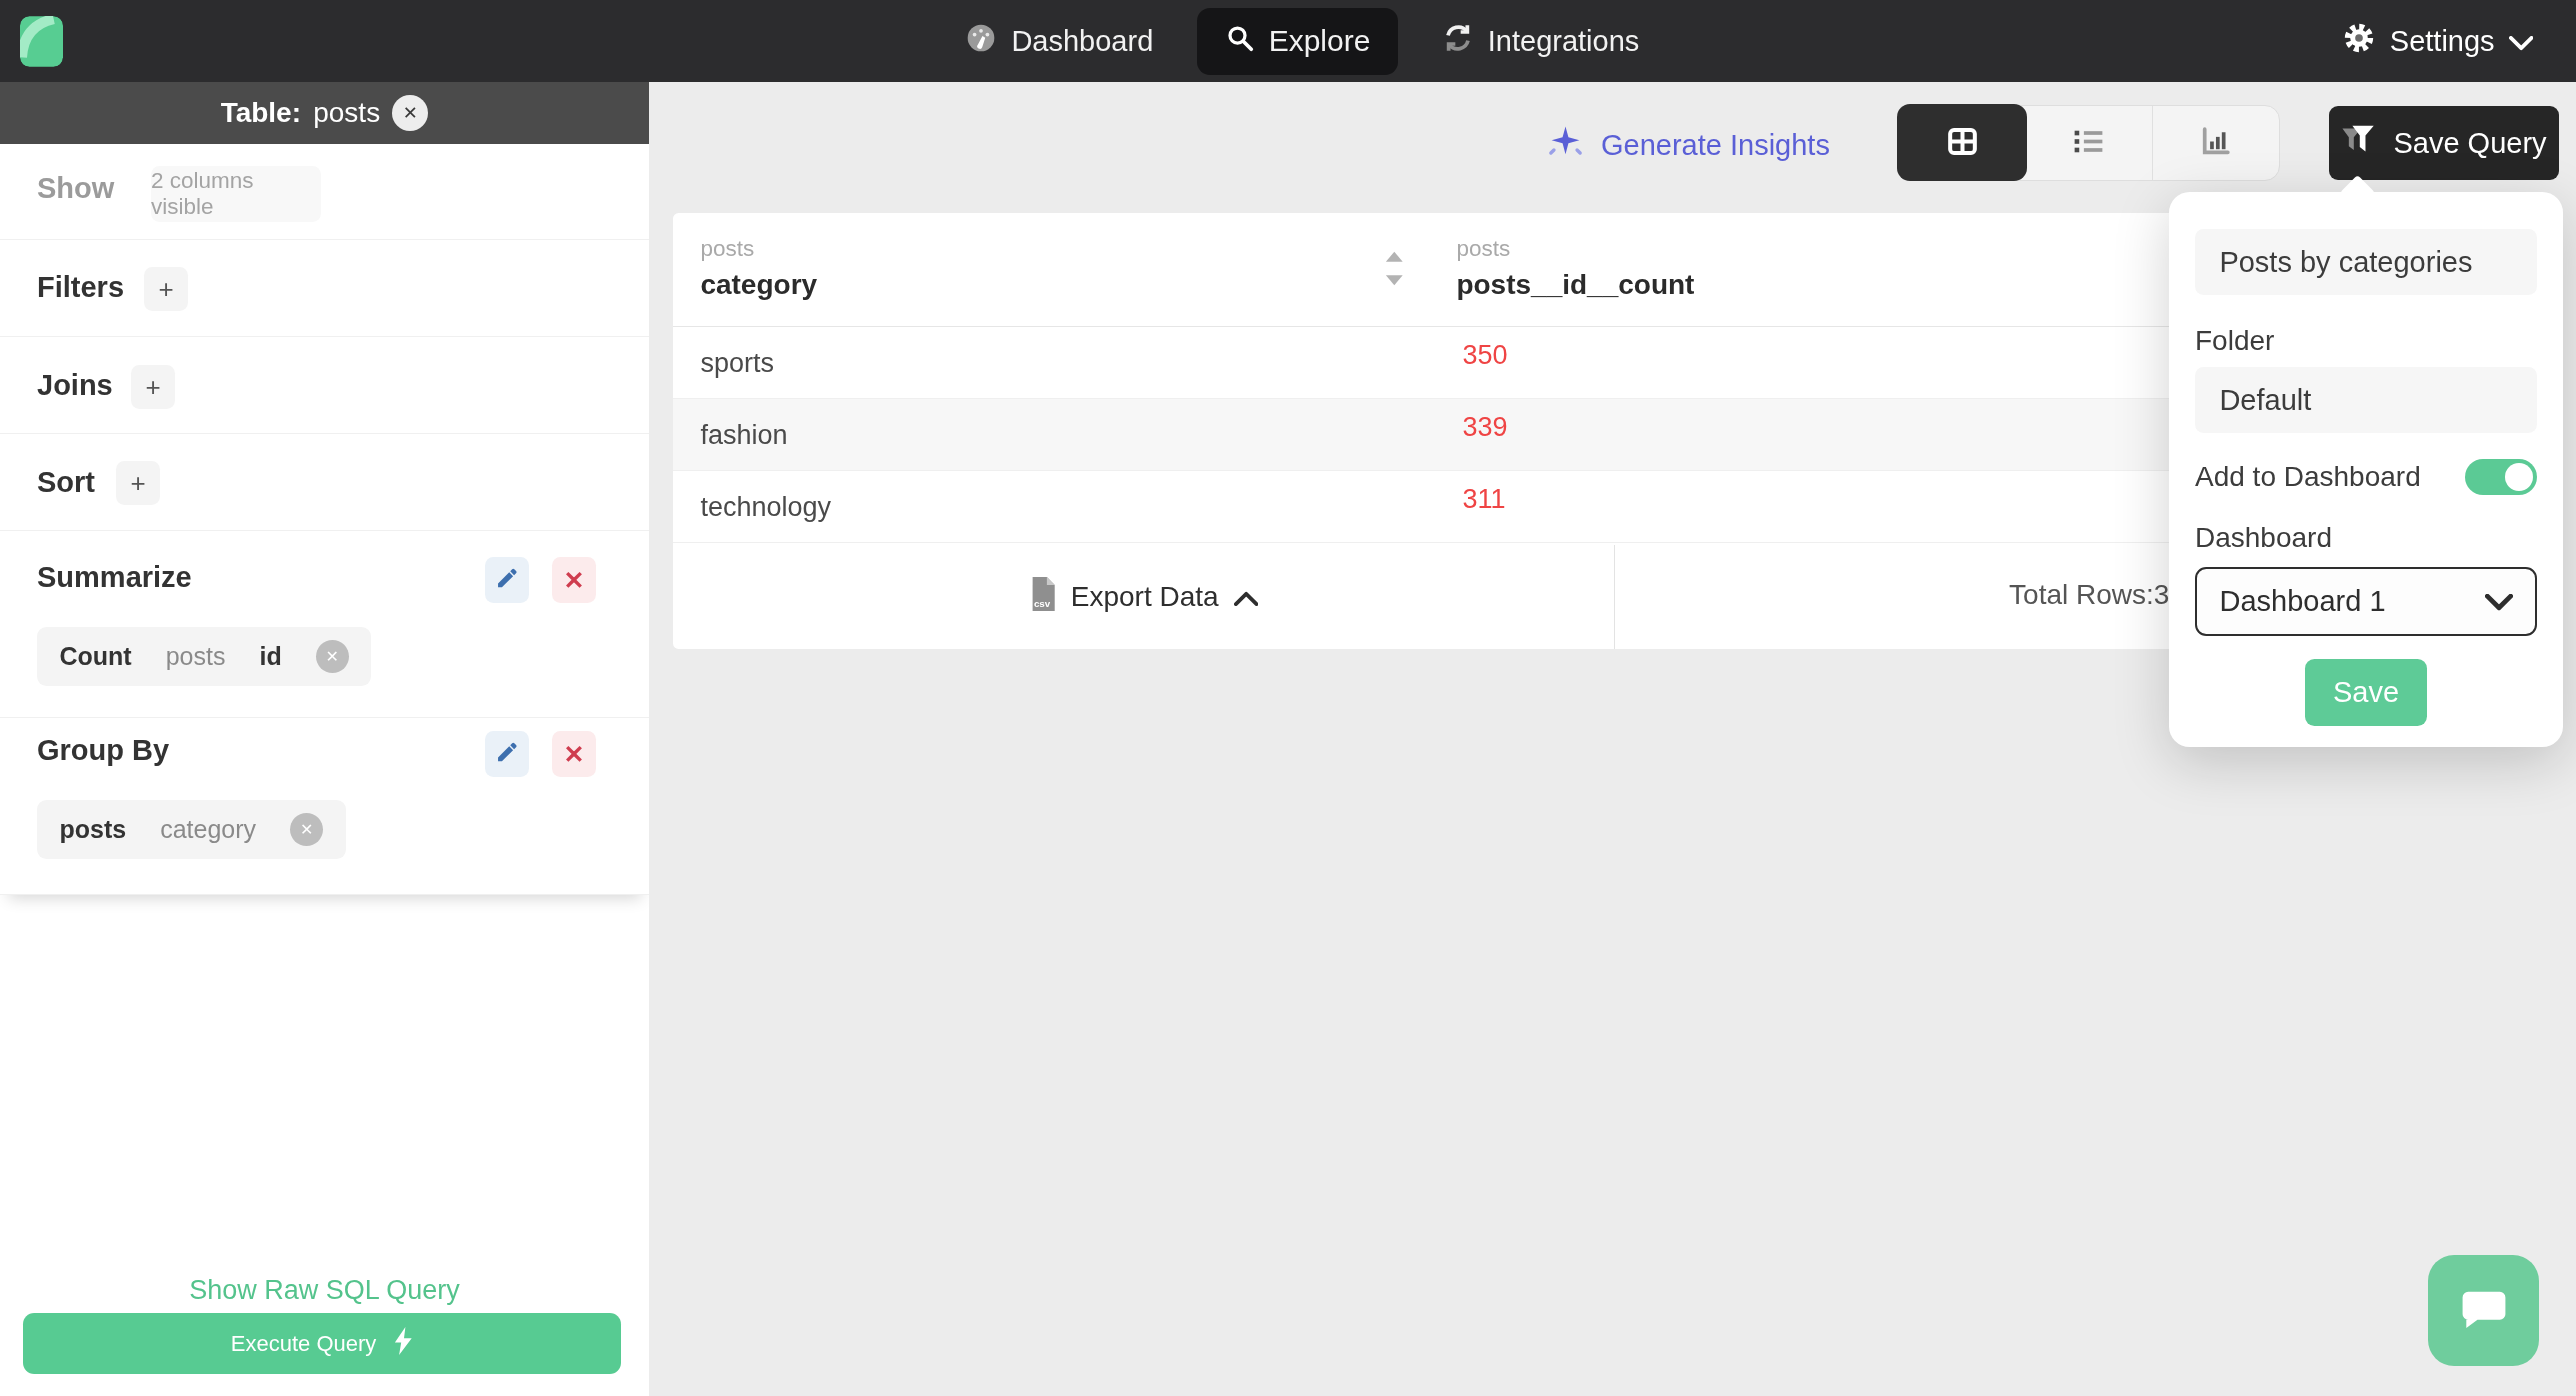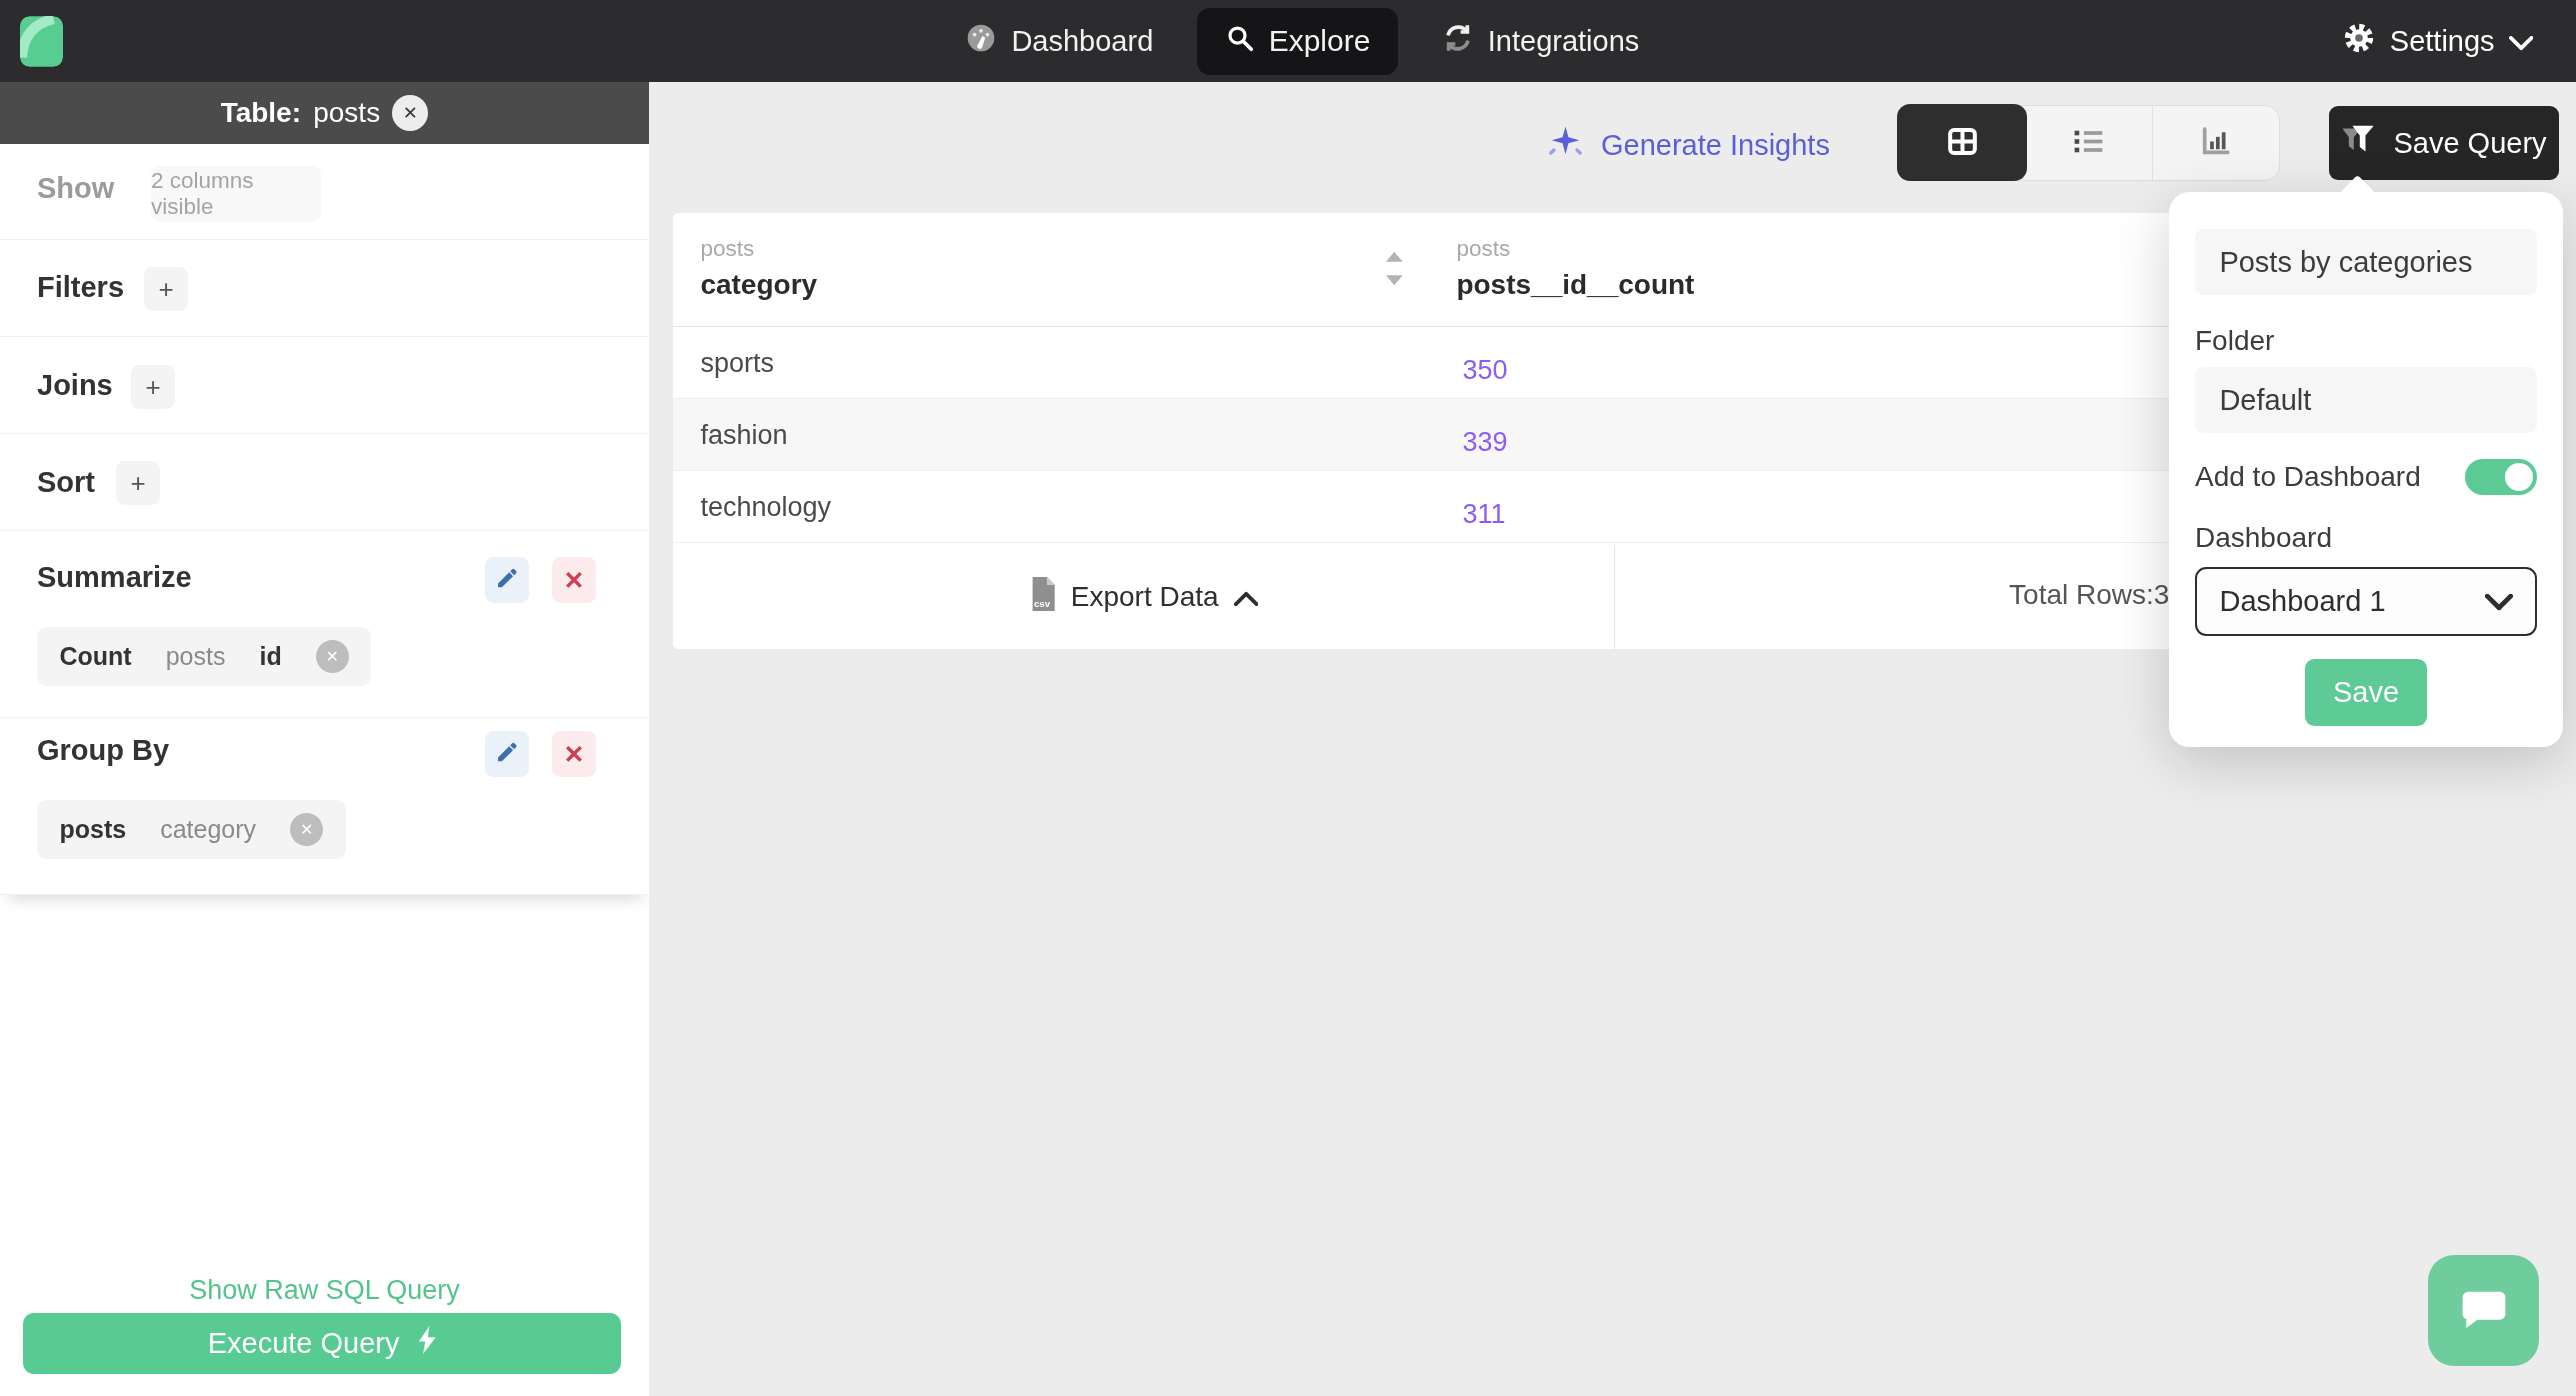--- a/index.html
+++ b/index.html
@@ -32,21 +32,21 @@
   .chip-visible { position:absolute; left:151px; top:21.6px; width:170px; height:56px; background:#f8f8f8; border-radius:8.4px; display:flex; align-items:center; justify-content:center; font-size:22.5px; color:#a4a4a4; }
   .plusbtn { position:absolute; width:44px; height:44px; background:#f4f4f4; border-radius:8.4px; border:none; font-size:26px; color:#555; display:flex; align-items:center; justify-content:center; cursor:pointer; }
   .iconbtn { position:absolute; width:44px; height:46px; border:none; border-radius:8.4px; display:flex; align-items:center; justify-content:center; cursor:pointer; }
   .iconbtn.edit { background:#eaf1f8; }
   .iconbtn.del { background:#fcebec; color:#cf3d4f; font-size:25px; font-weight:700; }
   .sb-chip { position:absolute; left:37px; height:59px; background:#f4f4f4; border-radius:9.4px; display:flex; align-items:center; gap:34px; padding:0 22.5px; font-size:25px; }
   .sb-chip .b { font-weight:700; color:#333; }
   .sb-chip .g { color:#8a8a8a; }
   .circle-x { width:33px; height:33px; border-radius:50%; background:#bdbdbd; color:#fff; font-size:16px; font-weight:700; display:flex; align-items:center; justify-content:center; cursor:pointer; }
   .rawsql { position:absolute; left:0; width:649px; bottom:90px; text-align:center; font-size:27px; color:#54c38c; cursor:pointer; }
-  .execbtn { position:absolute; left:23.4px; bottom:21.6px; width:598px; height:61px; background:#57cb92; border:none; border-radius:11.2px; color:#fff; font-size:29px; display:flex; align-items:center; justify-content:center; gap:17px; cursor:pointer; }
+  .execbtn { position:absolute; left:23.4px; bottom:21.6px; width:598px; height:61px; background:#57cb92; border:none; border-radius:11.2px; color:#fff; font-size:22px; display:flex; align-items:center; justify-content:center; gap:17px; cursor:pointer; }
 
   
   .main { position:absolute; left:649px; top:82px; width:1927px; height:1128px; background:#ececec; }
   .gi { position:absolute; left:898px; top:41px; display:flex; align-items:center; gap:17px; color:#5a5fd6; font-size:29px; cursor:pointer; }
   .toggle-group { position:absolute; left:1249px; top:22.5px; width:382px; height:76px; background:#f4f4f4; border:1.9px solid #dedede; border-radius:15px; display:flex; }
   .tg-btn { flex:1; display:flex; align-items:center; justify-content:center; cursor:pointer; border-right:1.9px solid #e0e0e0; }
   .tg-btn:last-child { border-right:none; }
   .tg-btn.active { background:#2e2e2e; border-radius:13px; margin:-1.9px; flex:0 0 130px; border-right:none; }
   .savequery { position:absolute; left:1680px; top:24.4px; width:230px; height:74px; background:#262626; border:none; border-radius:9px; color:#fff; font-size:29px; display:flex; align-items:center; justify-content:center; gap:15px; cursor:pointer; }
 
@@ -54,21 +54,21 @@
   .card { position:absolute; left:24.4px; top:131px; width:1890px; height:436px; background:#fff; border-radius:5.6px; z-index:1; }
   .thead { position:relative; height:114px; border-bottom:1.9px solid #e6e6e6; }
   .col-group { font-size:22.5px; color:#a9a9a9; }
   .col-field { font-size:28px; font-weight:700; color:#2b2b2b; margin-top:7.5px; }
   .hdr1 { position:absolute; left:27px; top:22.5px; }
   .hdr2 { position:absolute; left:783px; top:22.5px; }
   .sorticon { position:absolute; left:711px; top:37px; cursor:pointer; }
   .trow { position:relative; height:72px; border-bottom:1.9px solid #efefef; font-size:27px; color:#4a4a4a; }
   .trow.alt { background:#f7f7f7; }
   .tcell-cat { position:absolute; left:27px; top:20.6px; }
-  .tcell-val { position:absolute; left:789px; top:28px; color:#8b5cf6; }
+  .tcell-val { position:absolute; left:789px; top:13px; color:#ef4444; }
   .tfoot { position:absolute; left:0; bottom:0; width:1890px; height:104px; display:flex; }
   .tfoot-left { width:942px; border-right:1.9px solid #e3e3e3; display:flex; align-items:center; justify-content:center; gap:15px; font-size:28px; color:#2e2e2e; cursor:pointer; }
   .tfoot-right { position:relative; flex:1; }
   .totalrows { position:absolute; right:394px; top:34px; font-size:28px; color:#555; white-space:nowrap; }
 
   
   .popover { position:absolute; left:1520px; top:110px; width:394px; height:555px; background:#fff; border-radius:20.6px; box-shadow:0 15px 56px rgba(0,0,0,.18); z-index:10; padding:37px 26px 4px 26px; }
   .pop-arrow { position:absolute; left:176px; top:-12.2px; width:25px; height:25px; background:#fff; transform:rotate(45deg); border-radius:3.7px; }
   .pop-input { width:100%; height:66px; background:#f6f6f6; border:none; border-radius:8.4px; font-size:29px; color:#3c3c3c; padding:0 24.4px; font-family:inherit; }
   .pop-label { font-size:28px; color:#3c3c3c; }

